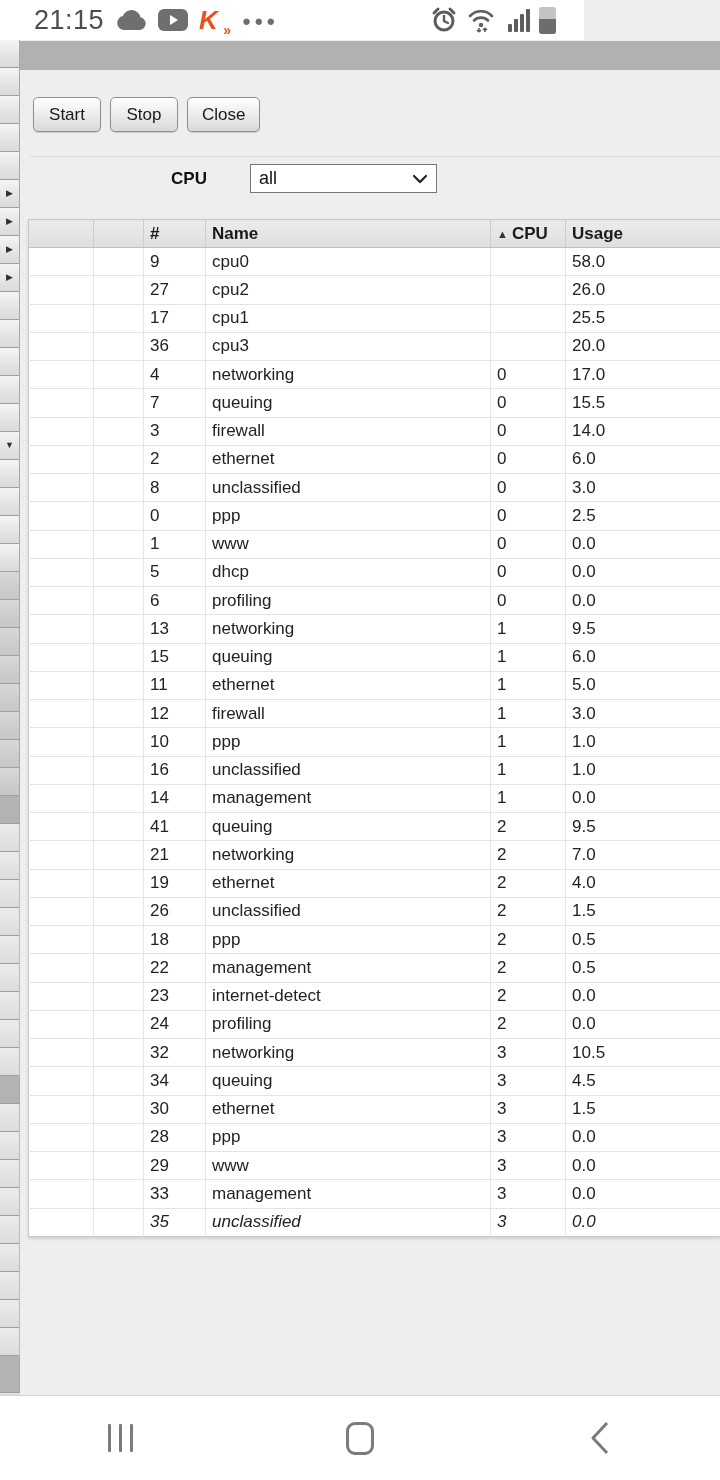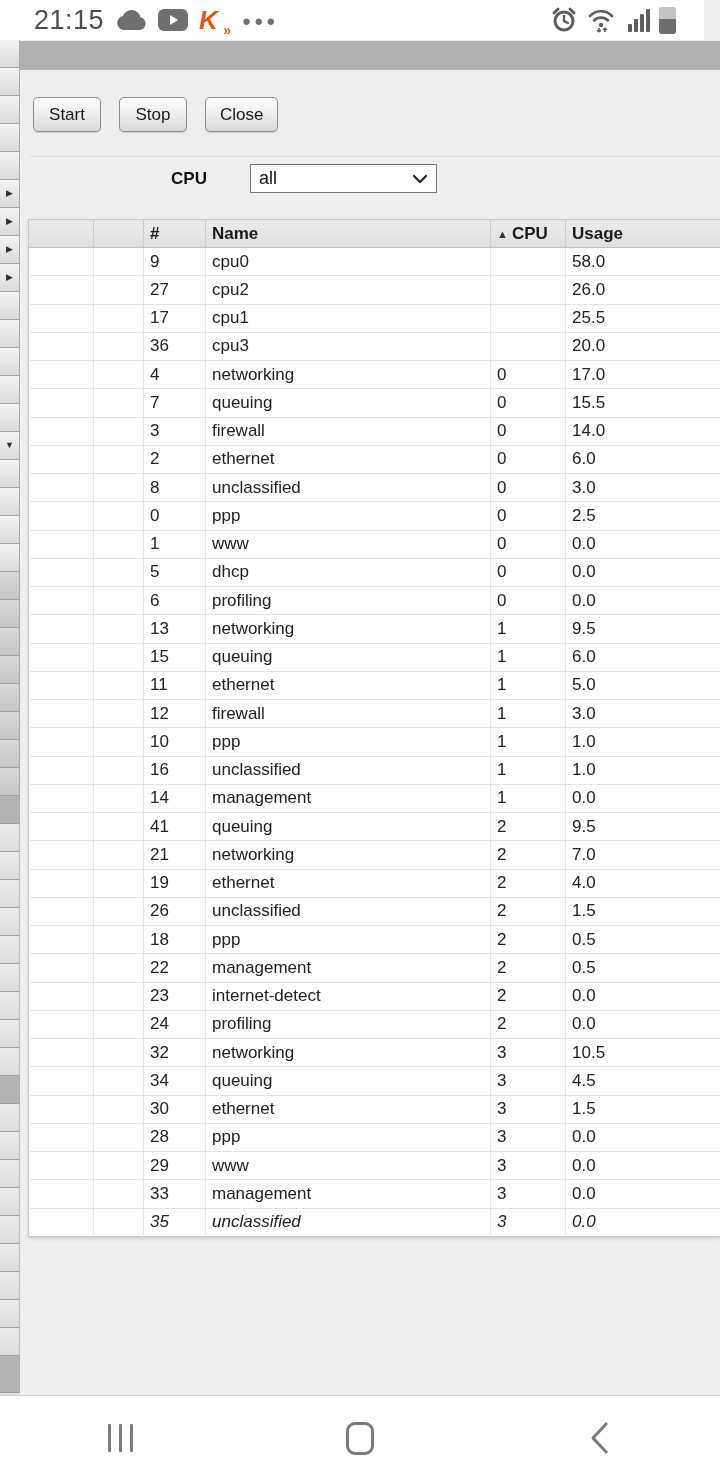--- a/index.html
+++ b/index.html
@@ -1,21 +1,21 @@
 <!DOCTYPE html>
 <html><head>
 <meta charset="utf-8">
 <style>
   * { box-sizing: border-box; margin: 0; padding: 0; }
   html, body { width: 720px; height: 1480px; overflow: hidden; }
   body { font-family: "Liberation Sans", sans-serif; background: #eeeeee; position: relative; }
 
   
   .status-bar {
-    position: absolute; top: 0; left: 0; width: 704px; height: 40px;
+    position: absolute; top: 0; left: 0; width: 584px; height: 40px;
     background: #ffffff; display: flex; align-items: center;
     padding: 0 28px 0 34px; color: #4d4d4d;
   }
   .sb-time { font-size: 27px; color: #4d4d4d; letter-spacing: 0.5px; }
   .sb-left { display: flex; align-items: center; gap: 11px; margin-left: 12px; flex: 1; }
   .sb-right { display: flex; align-items: center; gap: 9px; }
   .cloud-svg, .alarm-svg, .wifi-svg { display: block; }
   .play-icon {
     width: 30px; height: 22px; background: #6f6f6f; border-radius: 6px;
     display: flex; align-items: center; justify-content: center;
@@ -49,21 +49,21 @@
   }
   .tile .glyph { font-size: 9px; color: #2f2f2f; line-height: 1; }
   .tile.mid { background: linear-gradient(180deg, #d8d8d8, #c6c6c6); }
   .tile.dark { background: #b3b3b3; }
   .tile.panel { background: linear-gradient(180deg, #ececec, #dcdcdc); border-right: 1px solid #bdbdbd; }
   .tile:last-child { height: 37px; }
 
   .main { position: absolute; left: 20px; top: 0; width: 700px; height: 1355px; }
   .top-gray-bar { margin-top: 1px; height: 29px; background: #b1b1b1; }
 
-  .toolbar { display: flex; gap: 18px; margin: 27px 0 0 13px; }
+  .toolbar { display: flex; gap: 9px; margin: 27px 0 0 13px; }
   .btn {
     min-width: 68px; height: 35px; padding: 0 14px;
     border: 1px solid #8f8f8f; border-radius: 5px;
     background: linear-gradient(180deg, #ffffff, #d9d9d9);
     font-family: "Liberation Sans", sans-serif; font-size: 17px; color: #1a1a1a;
     box-shadow: 0 1px 1px rgba(0,0,0,0.15);
   }
 
   .divider { margin-top: 24px; margin-left: 10px; border-top: 1px solid #dcdcdc; }
 

